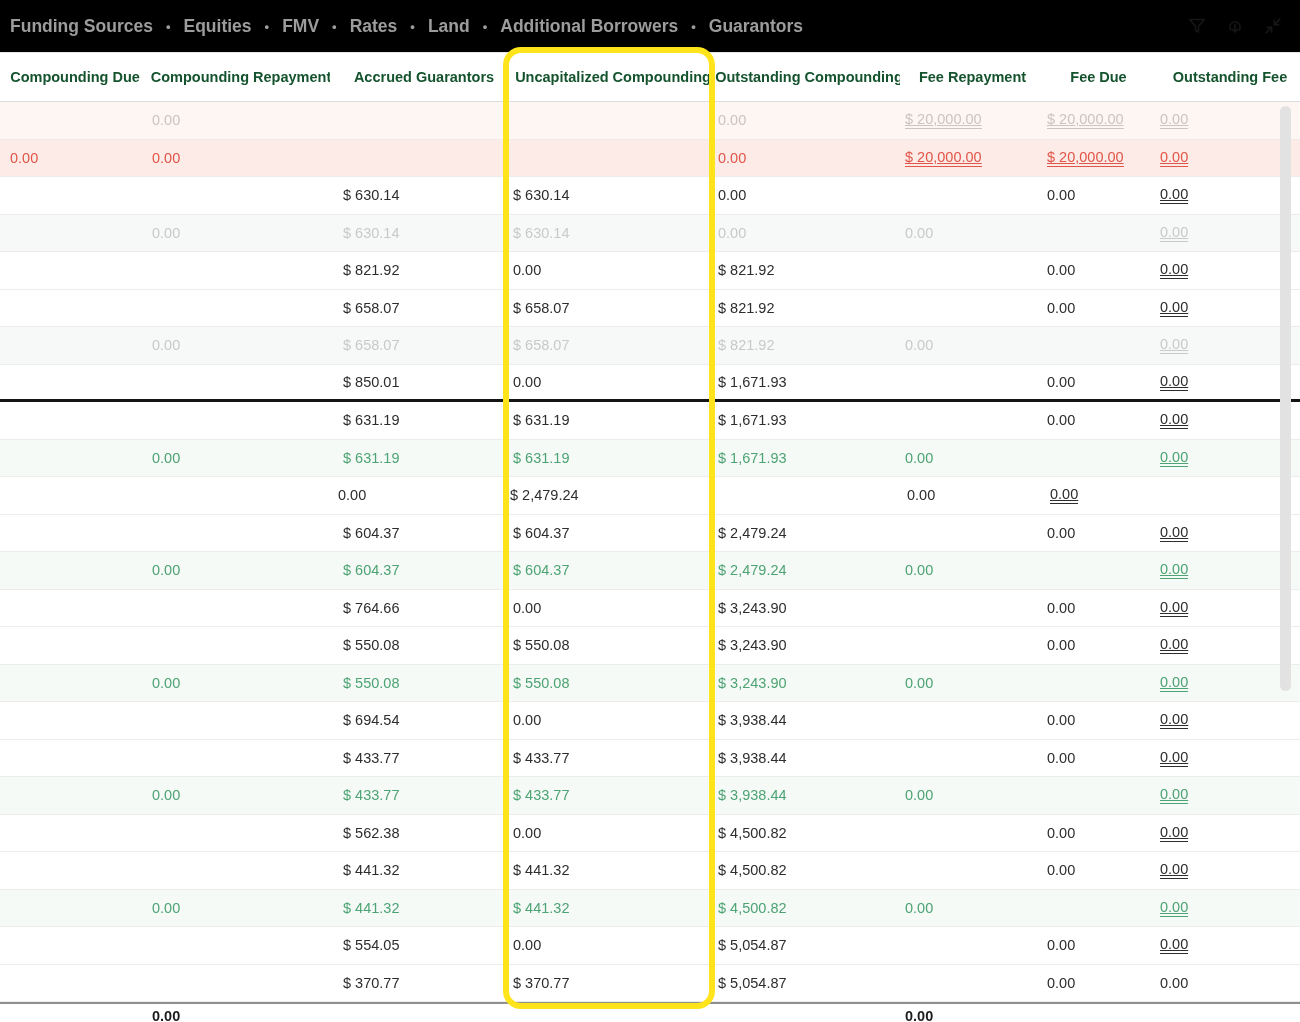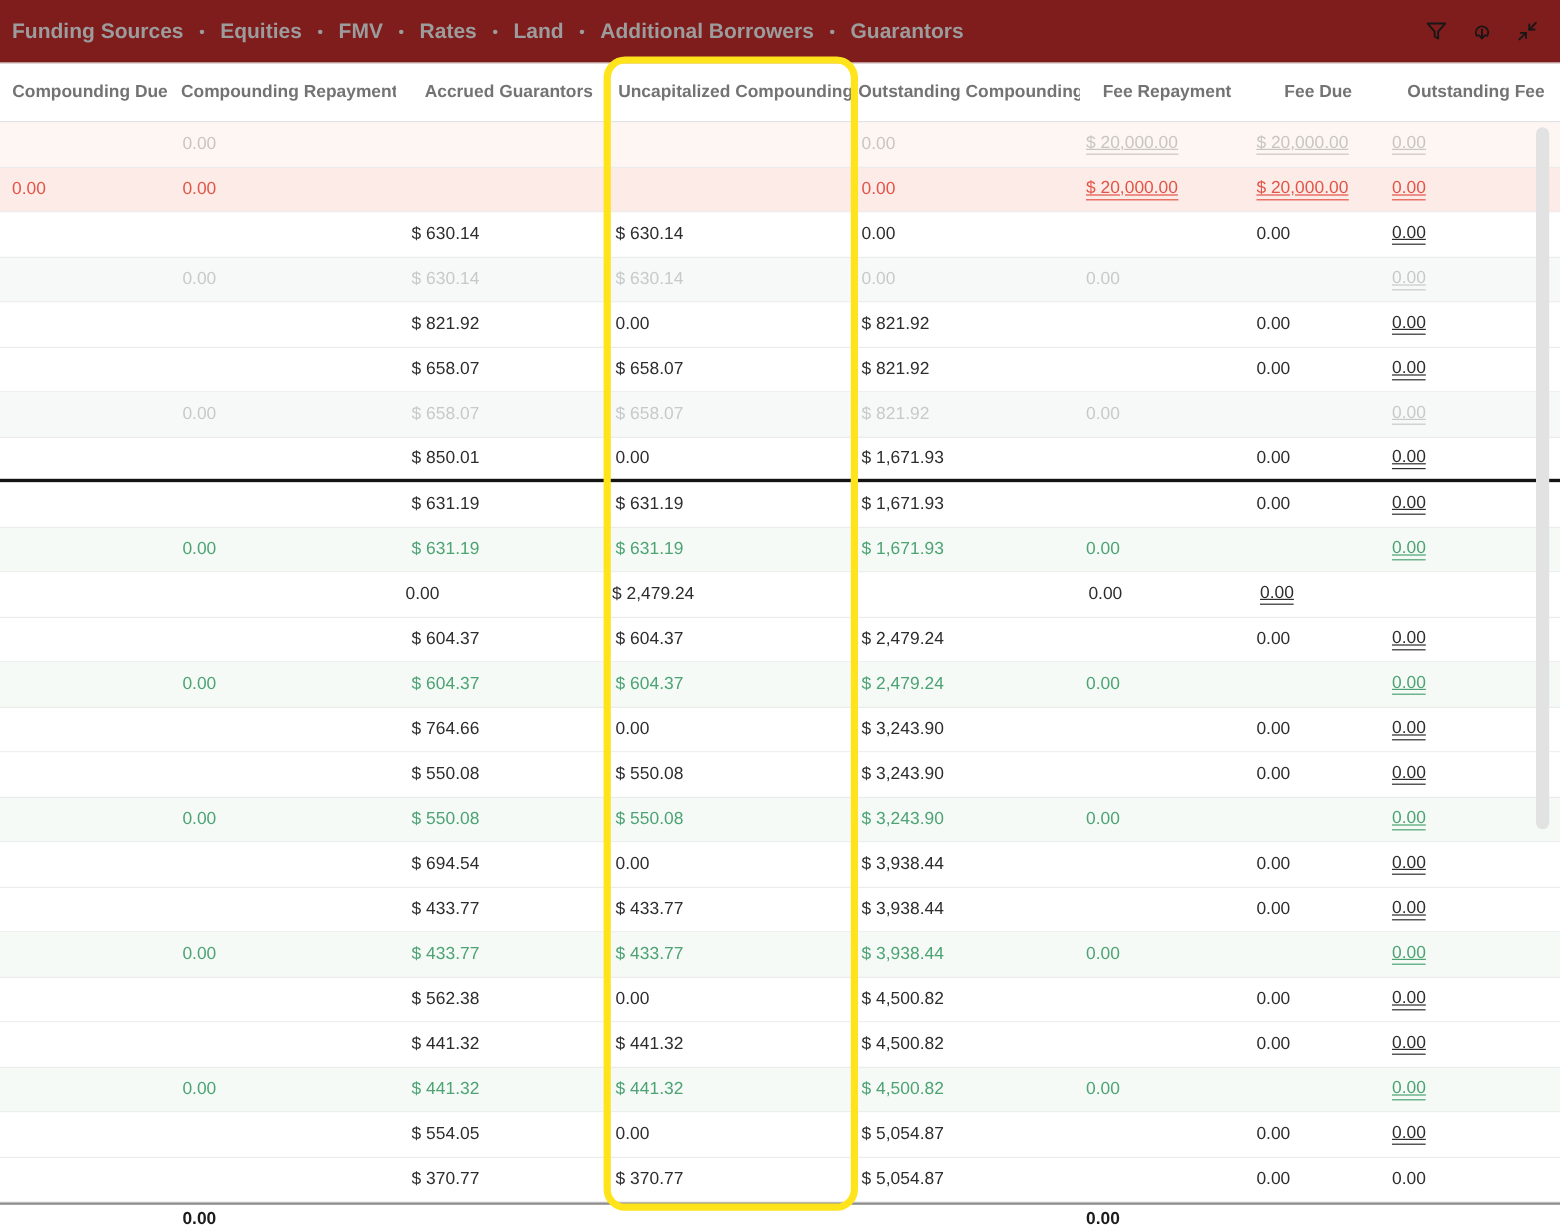--- a/index.html
+++ b/index.html
@@ -5,35 +5,35 @@
   html,body{margin:0;padding:0;}
   body{
     width:1300px;height:1022px;overflow:hidden;background:#ffffff;
     font-family:"Liberation Sans",sans-serif;position:relative;
     -webkit-font-smoothing:antialiased;
   }
   
   .topbar{
     height:53px;box-sizing:border-box;border-bottom:1px solid #e4e4e4;
     display:flex;align-items:center;justify-content:space-between;
-    padding:0 16px 0 10px;background:#7f1d1d;
+    padding:0 16px 0 10px;background:#000000;
   }
   .breadcrumb{display:flex;align-items:center;gap:13px;
     font-weight:700;font-size:17.5px;color:#9c9c9c;white-space:nowrap;}
   .breadcrumb .sep{font-size:13px;color:#9c9c9c;}
   .toolbar{display:flex;align-items:center;gap:16px;}
   .icon-btn{width:22px;height:22px;cursor:pointer;display:block;}
   .icon-btn svg{width:22px;height:22px;display:block;stroke:#161616;fill:none;
     stroke-width:1.7;stroke-linecap:round;stroke-linejoin:round;}
   
   .grid-row{display:grid;grid-template-columns:140px 190px 175px 208px 187px 140px 110px 150px;}
   .thead{height:49px;box-sizing:border-box;border-bottom:1px solid #dddddd;background:#fff;}
   .thead .cell{
     display:flex;align-items:center;justify-content:center;
-    font-weight:700;font-size:14.5px;color:#737373;white-space:nowrap;
+    font-weight:700;font-size:14.5px;color:#14532d;white-space:nowrap;
   }
   .tbody .row{height:37.5px;box-sizing:border-box;border-bottom:1px solid #ececec;background:#fff;color:#2d2d2f;}
   .cell{display:flex;align-items:center;font-size:14.5px;white-space:nowrap;overflow:hidden;}
   .c0{padding-left:10px;}
   .c1{padding-left:12px;}
   .c2{padding-left:13px;}
   .c3{padding-left:8px;}
   .c4{padding-left:5px;}
   .c5{padding-left:5px;}
   .c6{padding-left:7px;}

